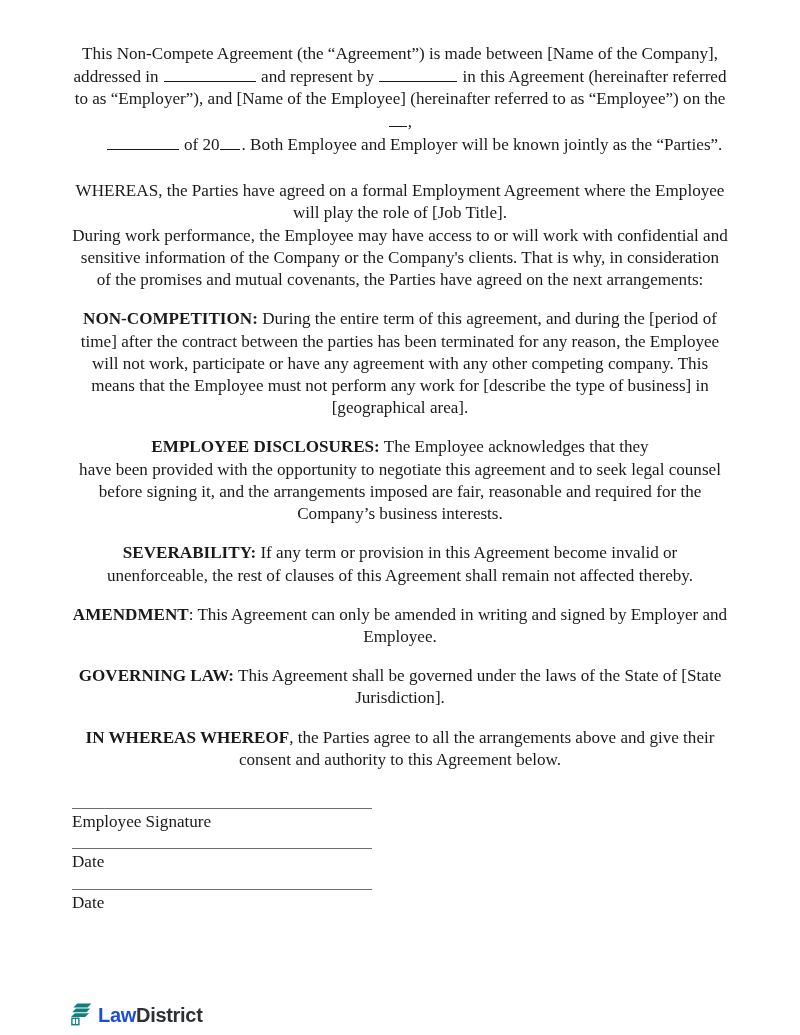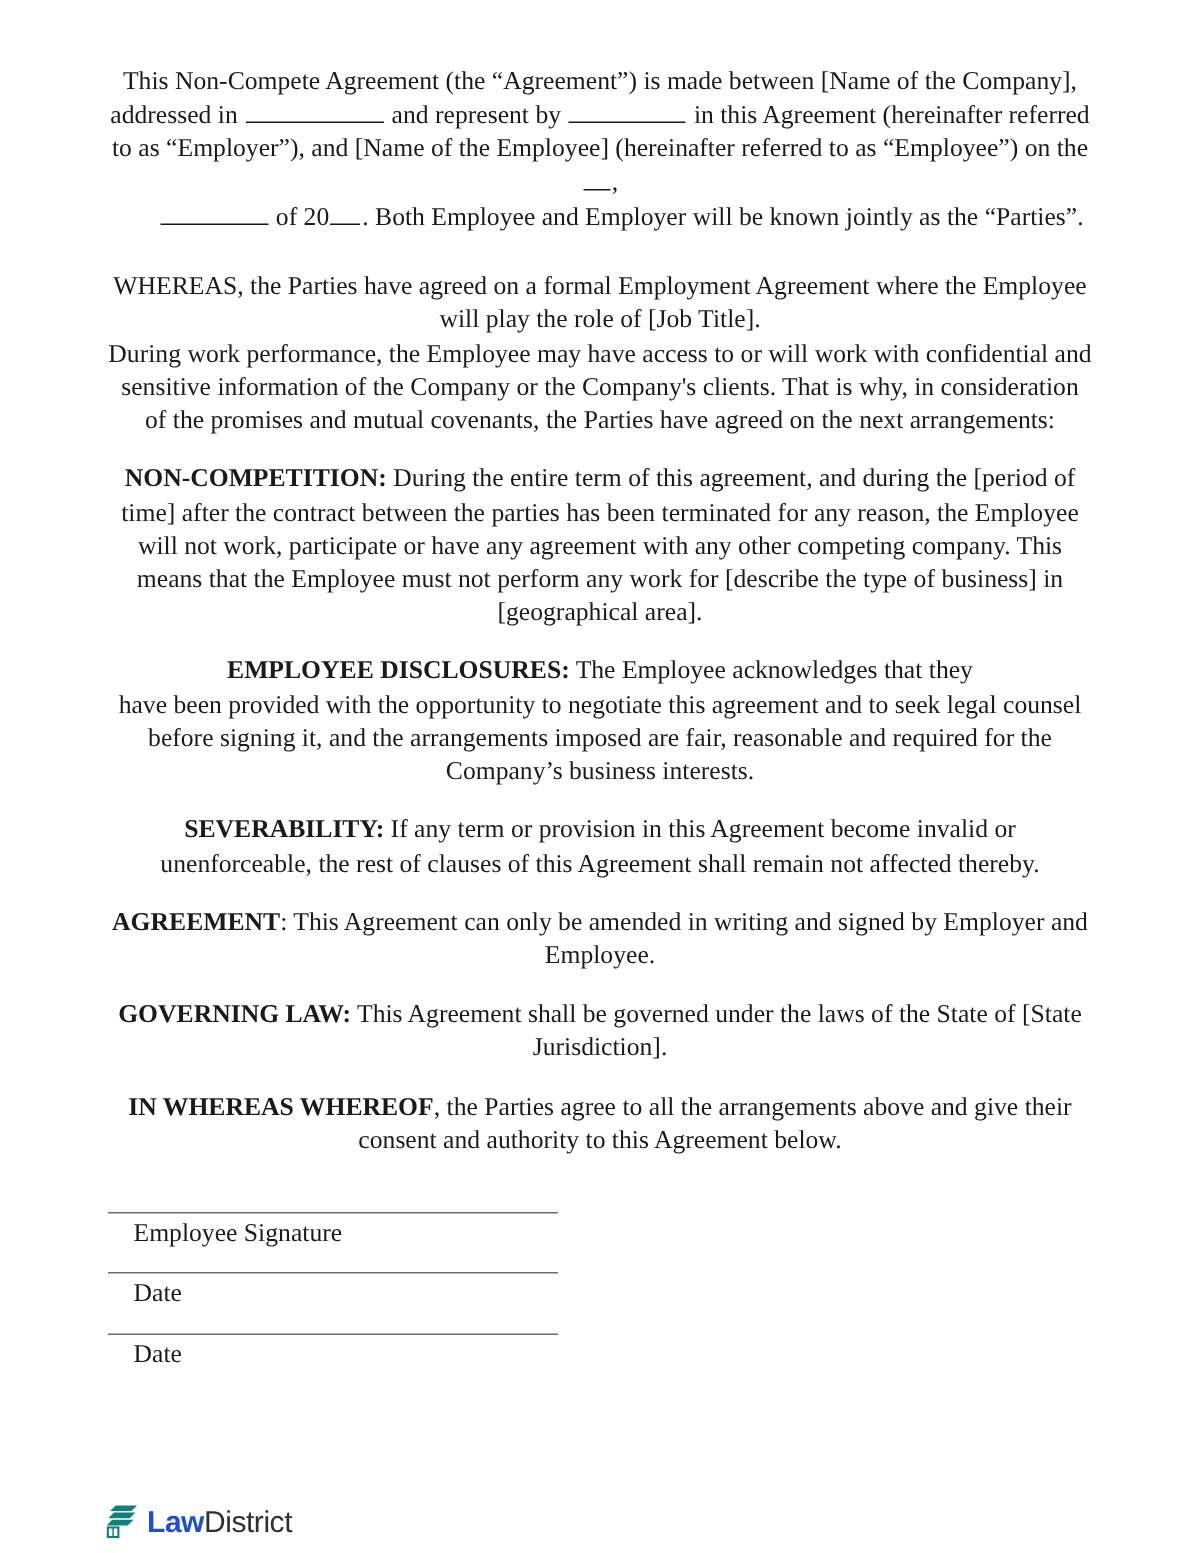--- a/index.html
+++ b/index.html
@@ -73,21 +73,21 @@
   }
   .sig-rule {
     width: 300px;
     height: 0;
     border-top: 1.4px solid #6e6e6e;
     margin: 0 0 2px 0;
   }
   .sig-label {
     font-size: 17.1px;
     line-height: 1.25;
-    margin: 0 0 16px 17px;
+    margin: 0 0 16px 0;
     color: #1a1a1a;
   }
   .footer-logo {
     position: absolute;
     left: 70px;
     bottom: 52px;
     display: flex;
     align-items: center;
     gap: 6px;
   }
@@ -97,21 +97,21 @@
     display: block;
   }
   .logo-text {
     font-family: "Liberation Sans", "DejaVu Sans", sans-serif;
     font-size: 20px;
     letter-spacing: -0.3px;
     line-height: 1;
     white-space: nowrap;
   }
   .logo-text .b { font-weight: bold; color: #1d4ed8; }
-  .logo-text .r { font-weight: normal; color: #2e3134; }
+  .logo-text .r { font-weight: bold; color: #2e3134; }
 </style>
 </head>
 <body>
 
 <div class="page">
 
 
   <div class="body-block">
 
     <p class="para">
@@ -135,21 +135,21 @@
 
     <p class="para">
       <span class="lead">EMPLOYEE DISCLOSURES:</span><span> The Employee acknowledges that they</span><br><span>have been provided with the opportunity to negotiate this agreement and to seek legal counsel before signing it, and the arrangements imposed are fair, reasonable and required for the Company’s business interests.</span>
     </p>
 
     <p class="para">
       <span class="lead">SEVERABILITY:</span><span> If any term or provision in this Agreement become invalid or unenforceable, the rest of clauses of this Agreement shall remain not affected thereby.</span>
     </p>
 
     <p class="para">
-      <span class="lead">AGREEMENT</span><span>: This Agreement can only be amended in writing and signed by Employer and Employee.</span>
+      <span class="lead">AMENDMENT</span><span>: This Agreement can only be amended in writing and signed by Employer and Employee.</span>
     </p>
 
     <p class="para">
       <span class="lead">GOVERNING LAW:</span><span> This Agreement shall be governed under the laws of the State of [State Jurisdiction].</span>
     </p>
 
     <p class="para">
       <span class="lead">IN WHEREAS WHEREOF</span><span>, the Parties agree to all the arrangements above and give their consent and authority to this Agreement below.</span>
     </p>
 

